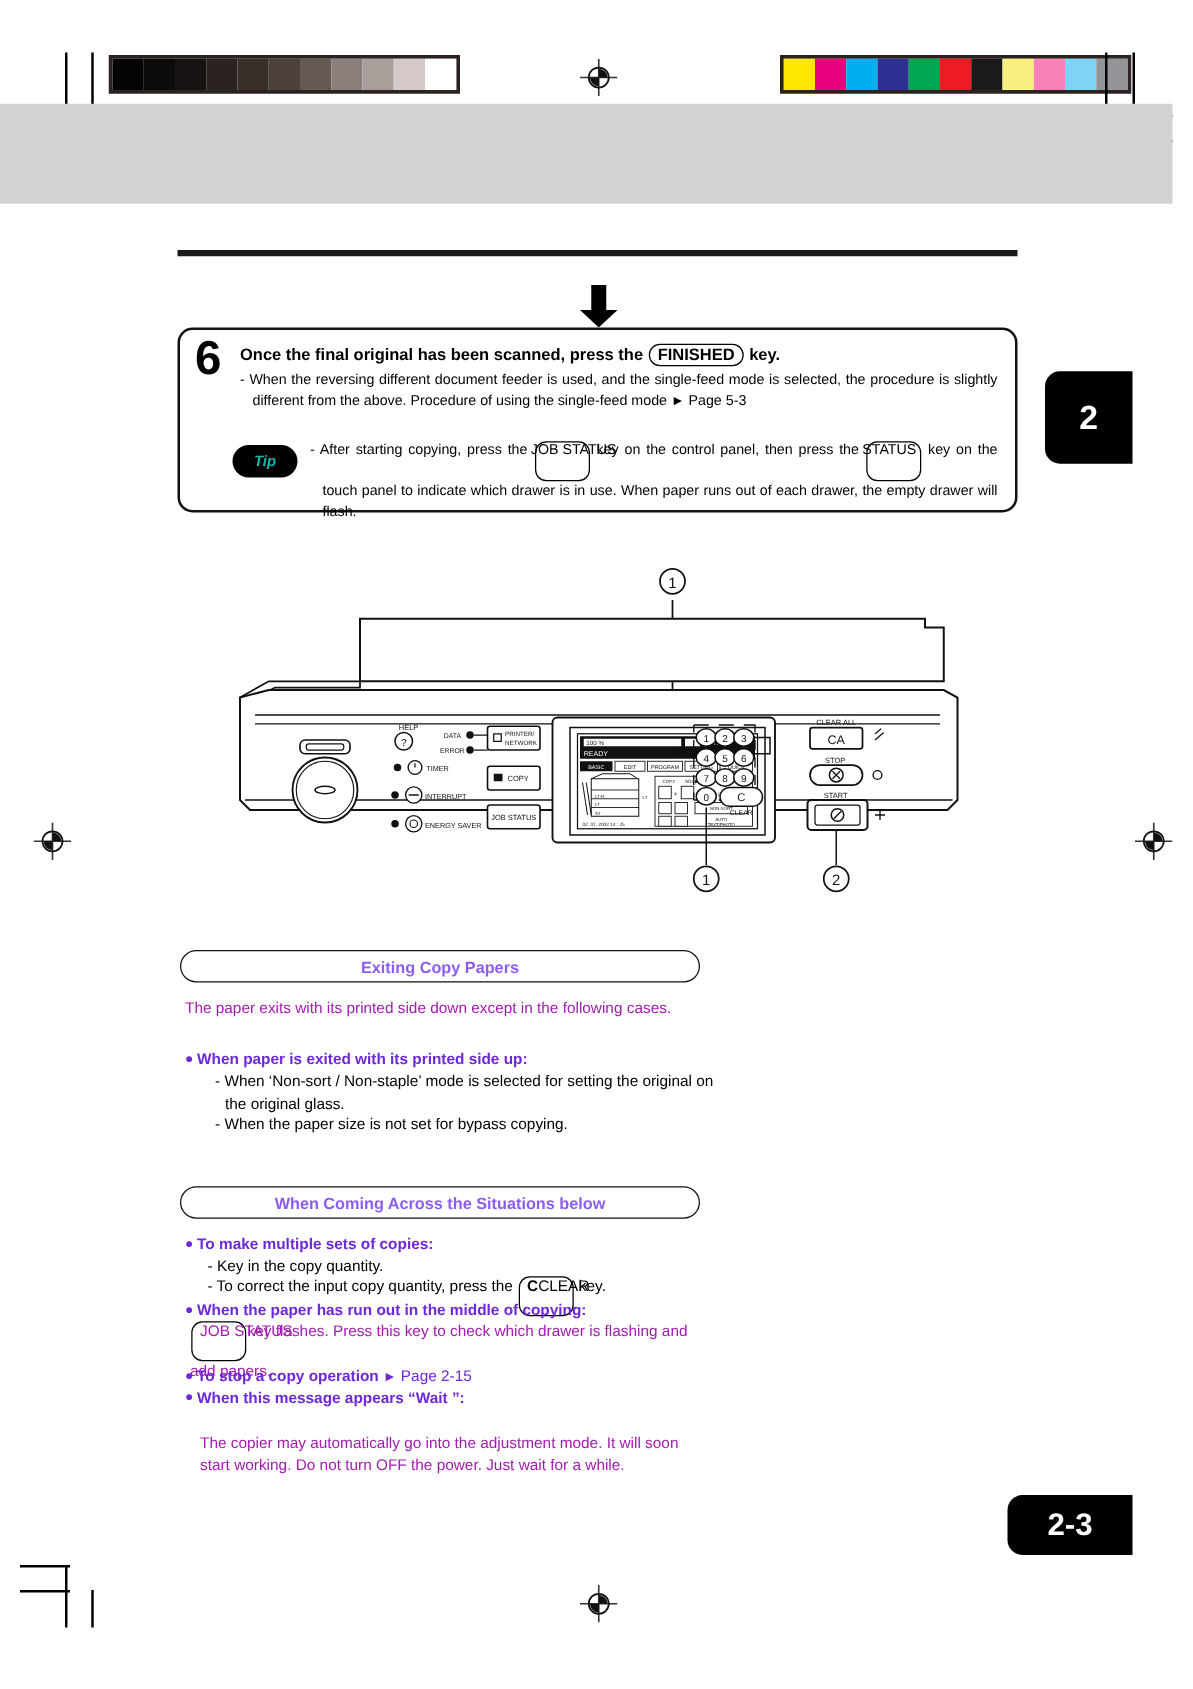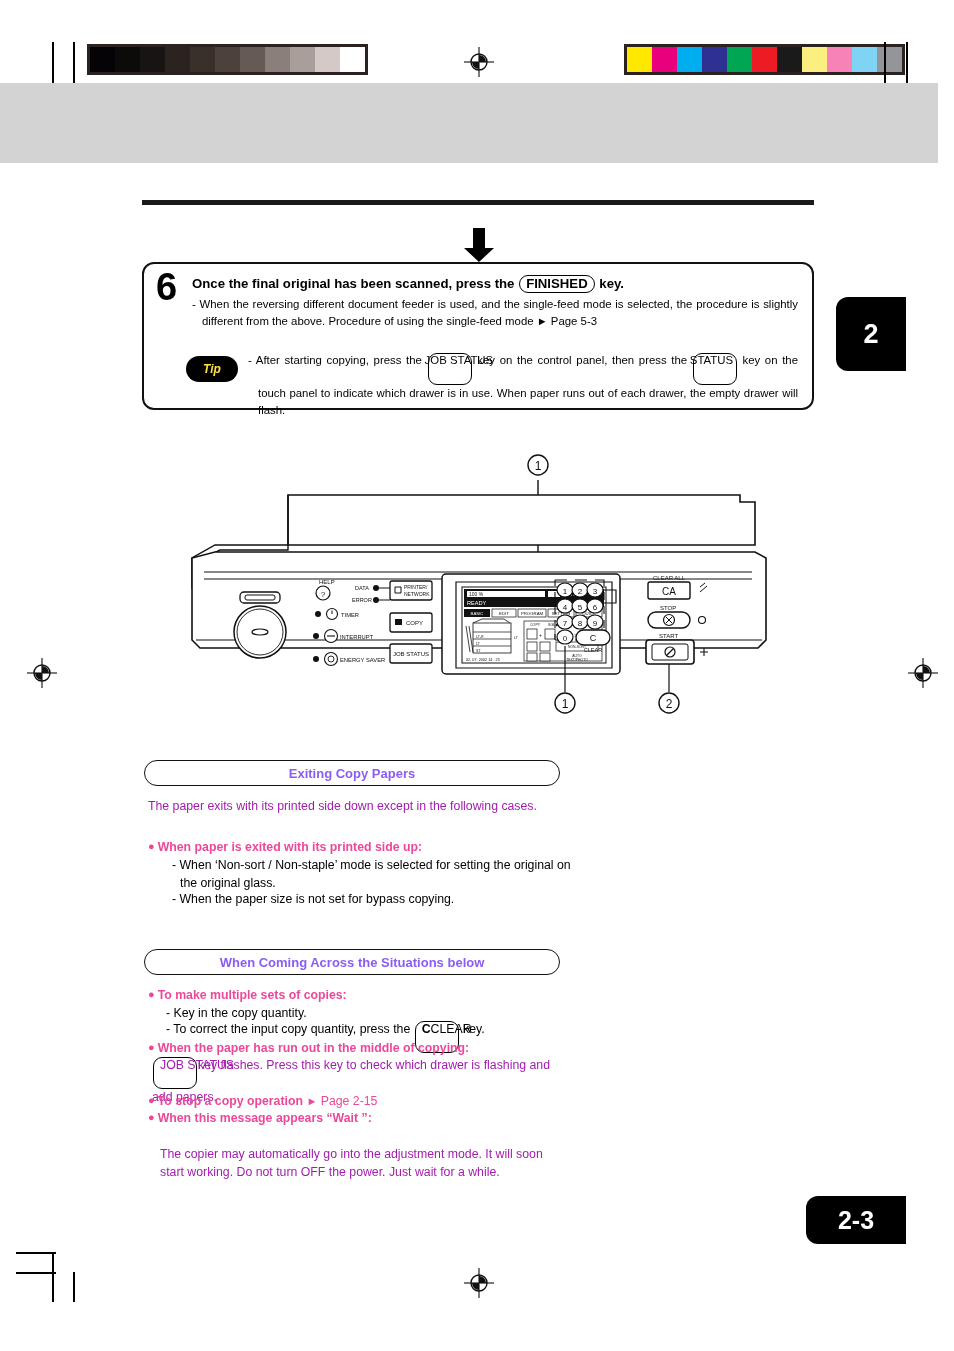--- a/index.html
+++ b/index.html
@@ -41,21 +41,21 @@
     position:absolute;left:48px;top:11px;right:14px;
     font-size:13.2px;font-weight:bold;color:#000;line-height:1.25;
   }
   .step-sub{
     position:absolute;left:48px;top:32px;right:14px;
     font-size:11.4px;color:#000;line-height:1.45;text-align:justify;
   }
   .step-sub .hang{display:block;padding-left:10px;text-indent:-10px;}
   .tipbubble{
     position:absolute;left:42px;top:92px;width:52px;height:26px;
-    background:#000;border-radius:13px;color:#fde047;font-size:12px;font-weight:bold;
+    background:#000;border-radius:13px;color:#14b8a6;font-size:12px;font-weight:bold;
     font-style:italic;display:flex;align-items:center;justify-content:center;
   }
   .tiptext{
     position:absolute;left:104px;top:88px;right:14px;
     font-size:11.4px;color:#000;line-height:1.52;text-align:justify;
   }
   .tiptext .hang{display:block;padding-left:10px;text-indent:-10px;}
 
   
   .keycap{
@@ -83,21 +83,21 @@
   
   .figure{left:180px;top:440px;width:600px;height:290px;}
 
   
   .pill{
     border:1.8px solid #111;border-radius:18px;height:26px;
     display:flex;align-items:center;justify-content:center;
     font-size:13px;font-weight:bold;color:#8b5cf6;background:#fff;box-sizing:border-box;
   }
   .body-p{font-size:12.3px;color:#a21caf;line-height:1.45;}
-  .bullet-head{font-size:12.3px;font-weight:bold;color:#ec4899;line-height:1.5;}
+  .bullet-head{font-size:12.3px;font-weight:bold;color:#6d28d9;line-height:1.5;}
   .dash{font-size:12.3px;color:#000;line-height:1.45;}
   .dot{font-size:11px;vertical-align:1px;margin-right:3px;}
   .indent2{padding-left:22px;text-indent:-8px;}
   .arrowglyph{font-size:11px;}
 </style>
 </head>
 <body>
 
 <div class="abs crop-v" style="left:52px;top:42px;height:52px;"></div>
 <div class="abs crop-h" style="left:16px;top:92px;width:40px;"></div>

